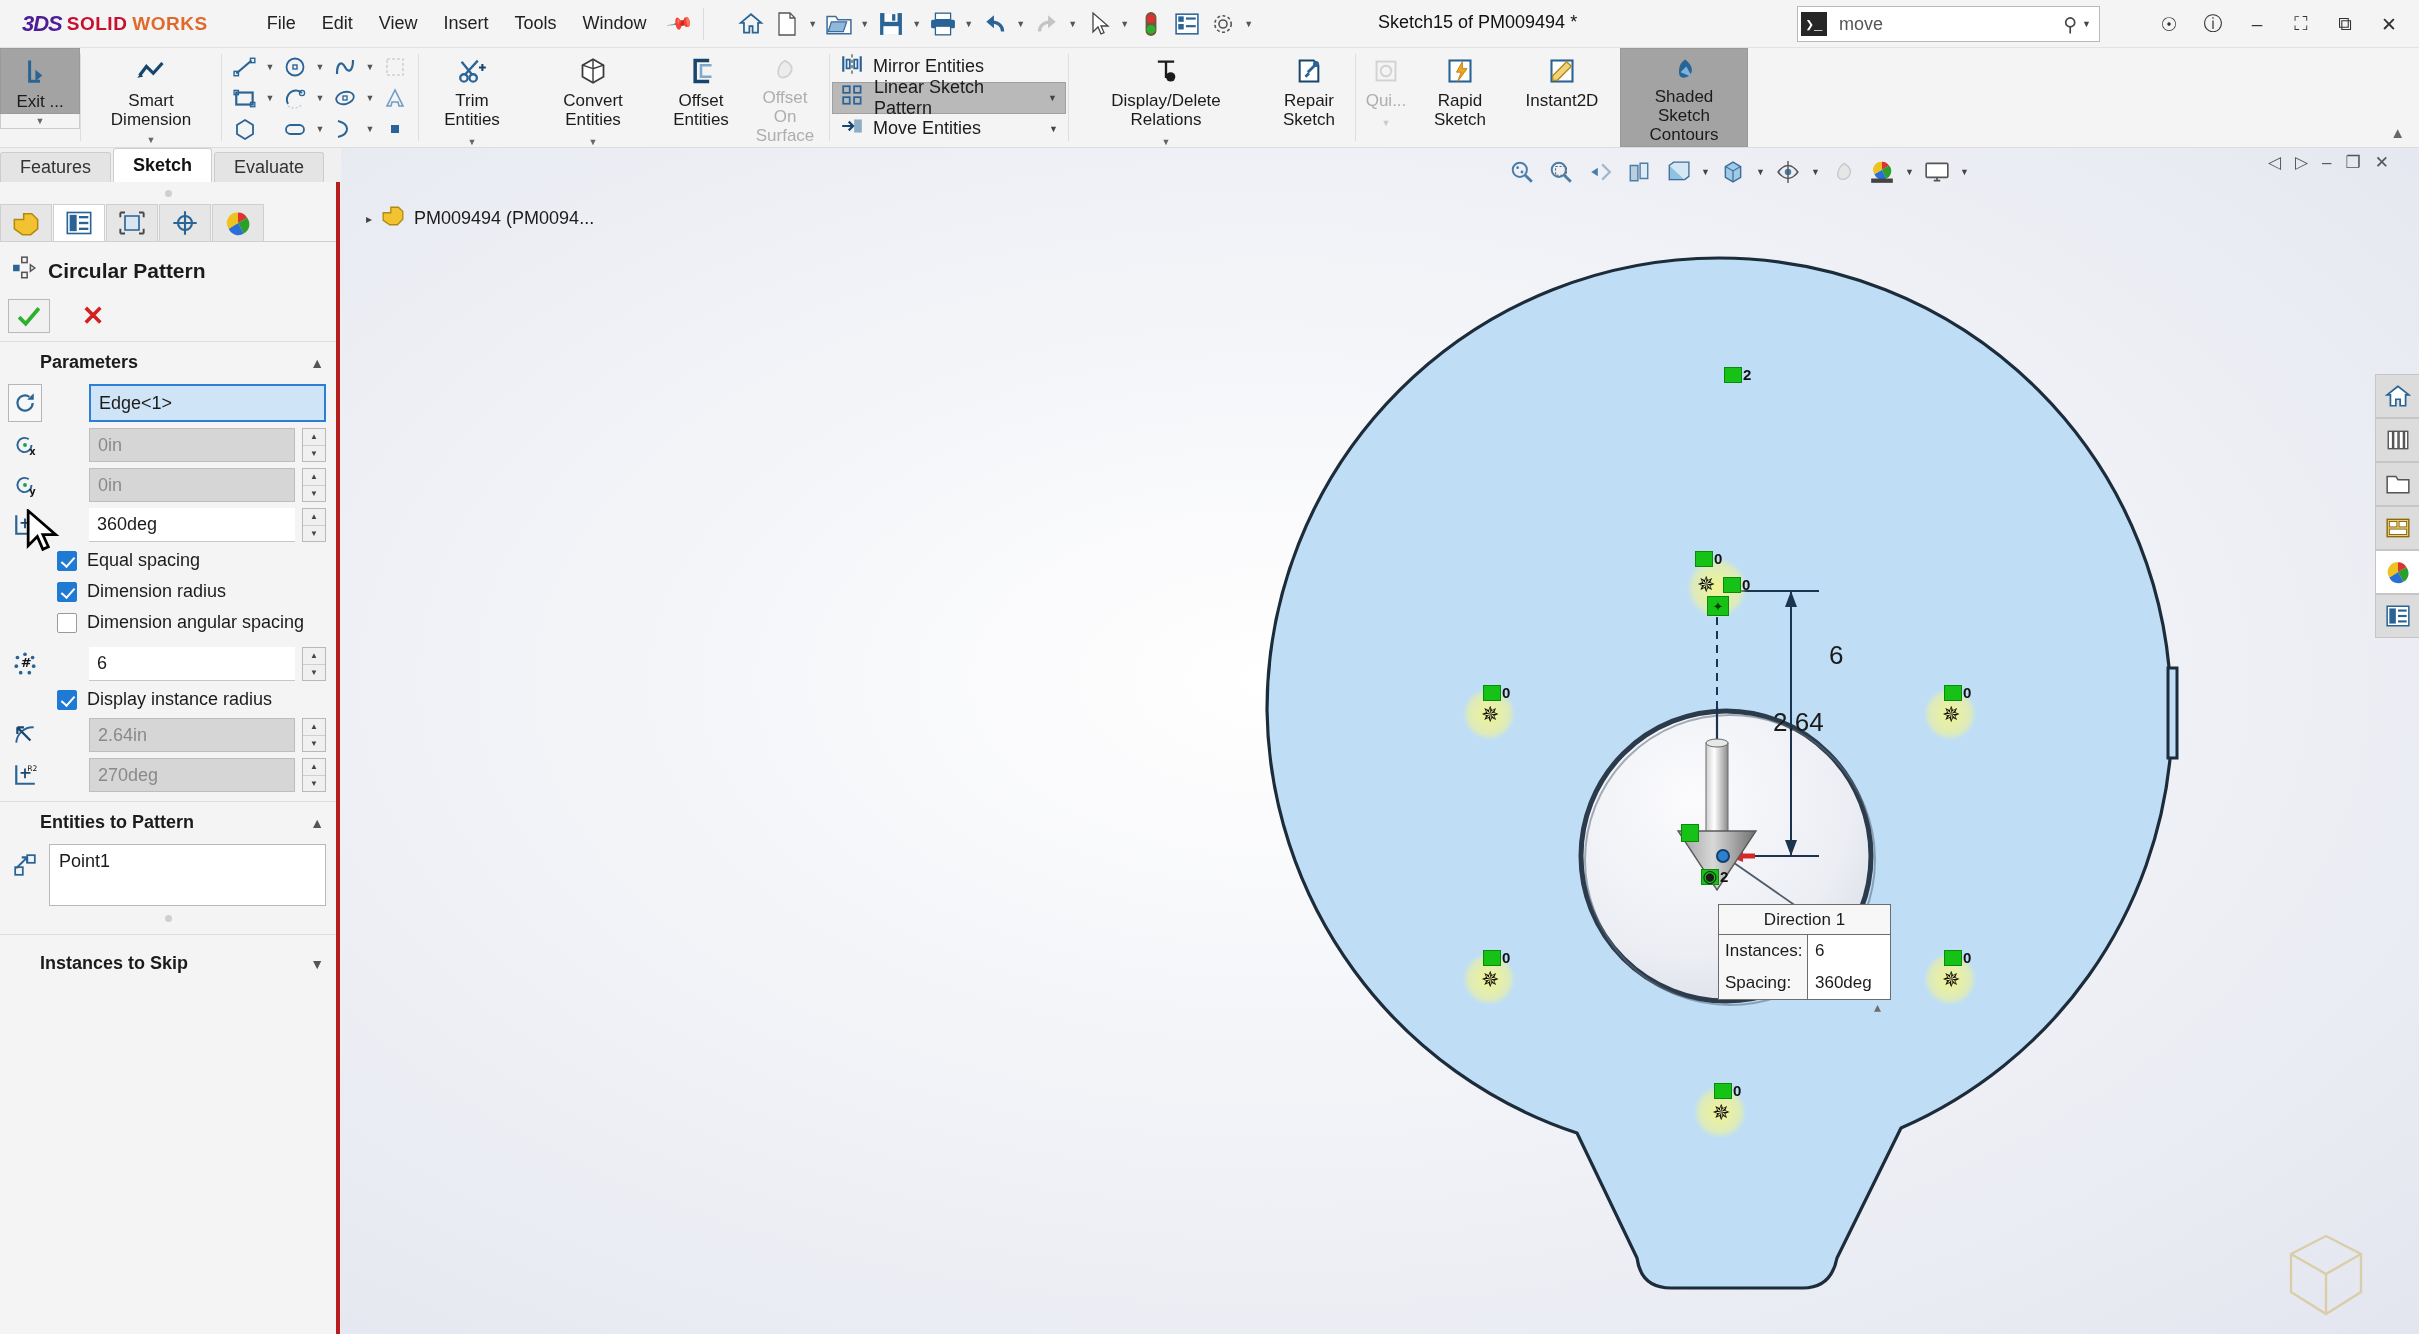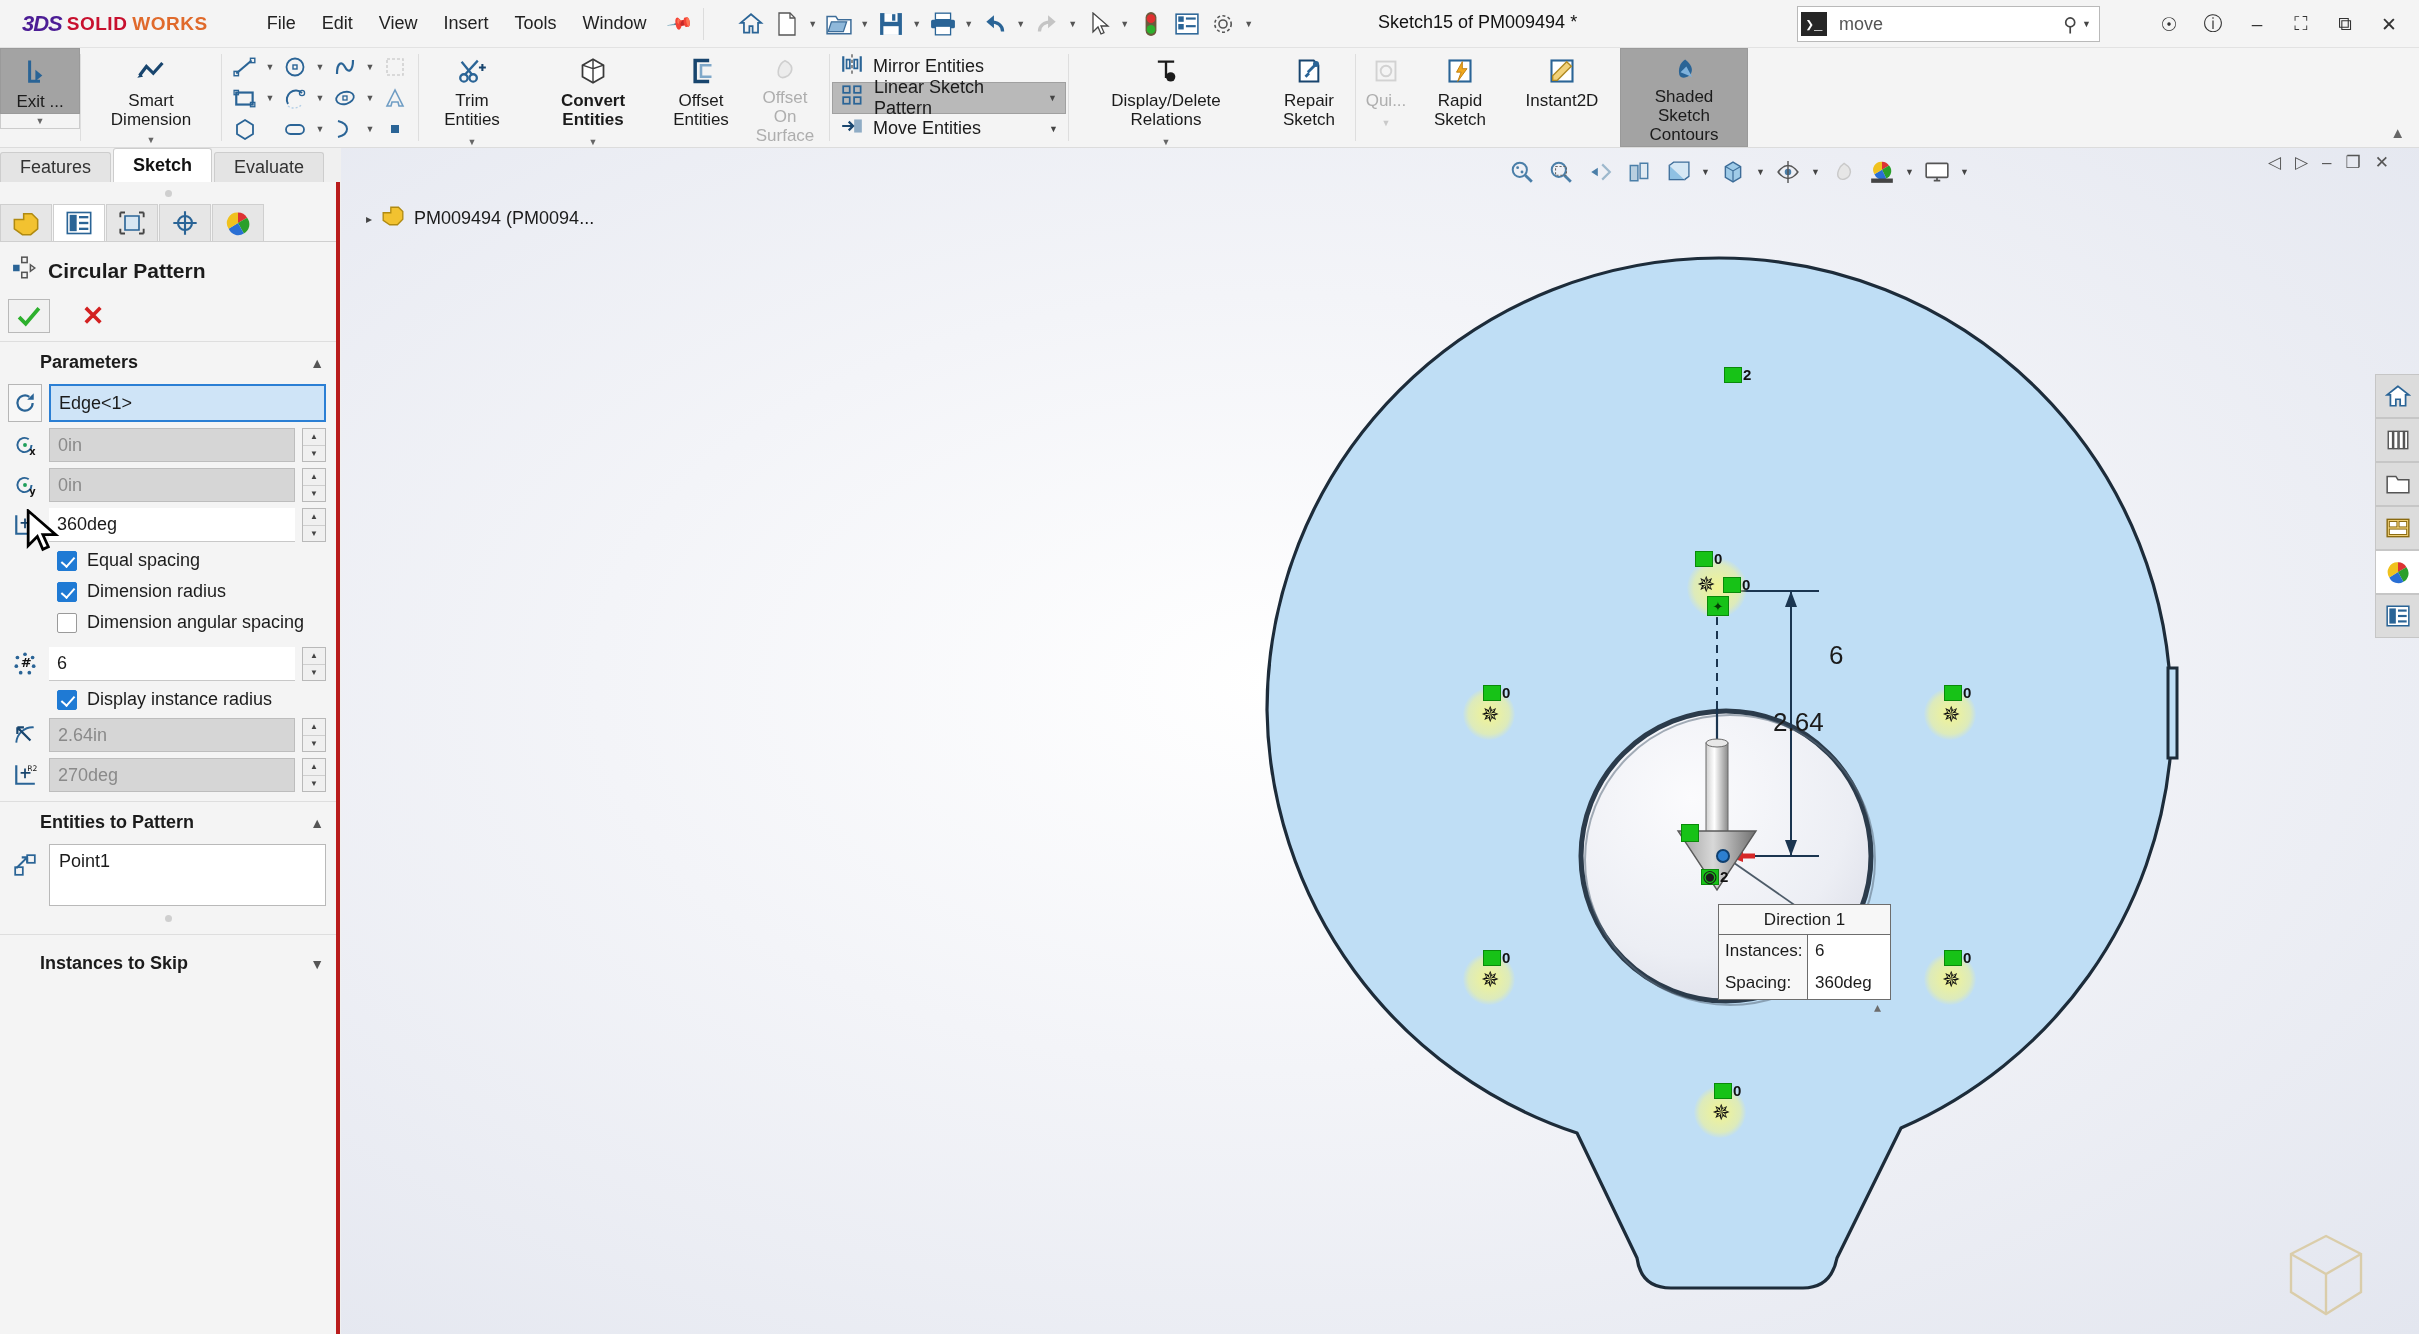--- a/index.html
+++ b/index.html
@@ -94,21 +94,21 @@
   .okbtn{ width:42px; height:34px; display:flex; align-items:center; justify-content:center; border:1px solid #b9b9b9; background:#f1f1f1;}
   .xbtn{ width:34px; height:34px; display:flex; align-items:center; justify-content:center; color:#d32020; font-size:27px; font-weight:bold;}
   .sect{ display:flex; align-items:center; justify-content:space-between; padding:10px 12px 8px 10px;}
   .sect .st{ font-size:18px; font-weight:bold; color:#1b1b1b;margin-left:30px;}
   .sect .chev{ font-size:14px; color:#555;}
   .prow{ display:flex; align-items:center; gap:7px; padding:3px 10px 3px 8px; }
   .pico{ width:34px; height:30px; display:flex; align-items:center; justify-content:center; flex:0 0 34px;}
   .pico.boxed{ border:1px solid #b6b6b6; background:#f7f7f7; height:38px; }
   .pfield{
     flex:1; height:34px; border:1px solid #b9b9b9; background:#fff;
-    display:flex; align-items:center; padding:0 8px; font-size:18px;
+    display:flex; align-items:center; padding:0 8px; font-size:18px;margin-left:40px;
   }
   .pfield.sel{ background:#cfe4f7; border:2px solid #2b7fd4; height:38px;}
   .pfield.ro{ background:#d6d6d6; border:1px solid #bdbdbd; color:#8a8a8a;}
   .pfield.flat{ border:none; border-bottom:1px solid #c8c8c8; background:#fff;}
   .spin{ width:24px; height:34px; border:1px solid #b9b9b9; background:#f0f0f0; display:flex; flex-direction:column;}
   .spin div{ flex:1; display:flex; align-items:center; justify-content:center; font-size:8px; color:#444;}
   .spin div:first-child{ border-bottom:1px solid #cfcfcf;}
   .cbrow{ display:flex; align-items:center; gap:10px; padding:5px 10px 5px 57px;}
   .cb{ width:20px; height:20px; border:1px solid #9a9a9a; background:#fff; border-radius:2px; flex:0 0 20px;}
   .cb.on{ background:#1f7ad4; border-color:#1f7ad4; position:relative;}
@@ -410,21 +410,21 @@
               <circle cx="14" cy="18" r="3.2" fill="none" stroke="#2a6496" stroke-width="2"></circle>
               <path d="M7 15 18 3M13 15 4 4" stroke="#2a6496" stroke-width="2"></path>
               <path d="M19 9h6M22 6v6" stroke="#18456e" stroke-width="1.8"></path>
             </svg>
         </div>
         <div class="lbl">Trim Entities</div>
       </div>
       <div class="underdrop" style="padding:6px 0;">▼</div>
     </div>
     <div style="display:flex;flex-direction:column;">
-      <div class="rbtn" style="width:136px;font-weight:bold;">
+      <div class="rbtn" style="width:136px;">
         <div class="ricon">
           <svg width="28" height="28" viewBox="0 0 24 24">
               <path d="M12 2 21 7v10l-9 5-9-5V7z" fill="#fff" stroke="#3a3a3a" stroke-width="1.5"></path>
               <path d="M12 2v8l9-3M12 10v12M12 10 3 7" fill="none" stroke="#3a3a3a" stroke-width="1.2"></path>
             </svg>
         </div>
         <div class="lbl">Convert Entities</div>
       </div>
       <div class="underdrop" style="padding:6px 0;">▼</div>
     </div>

